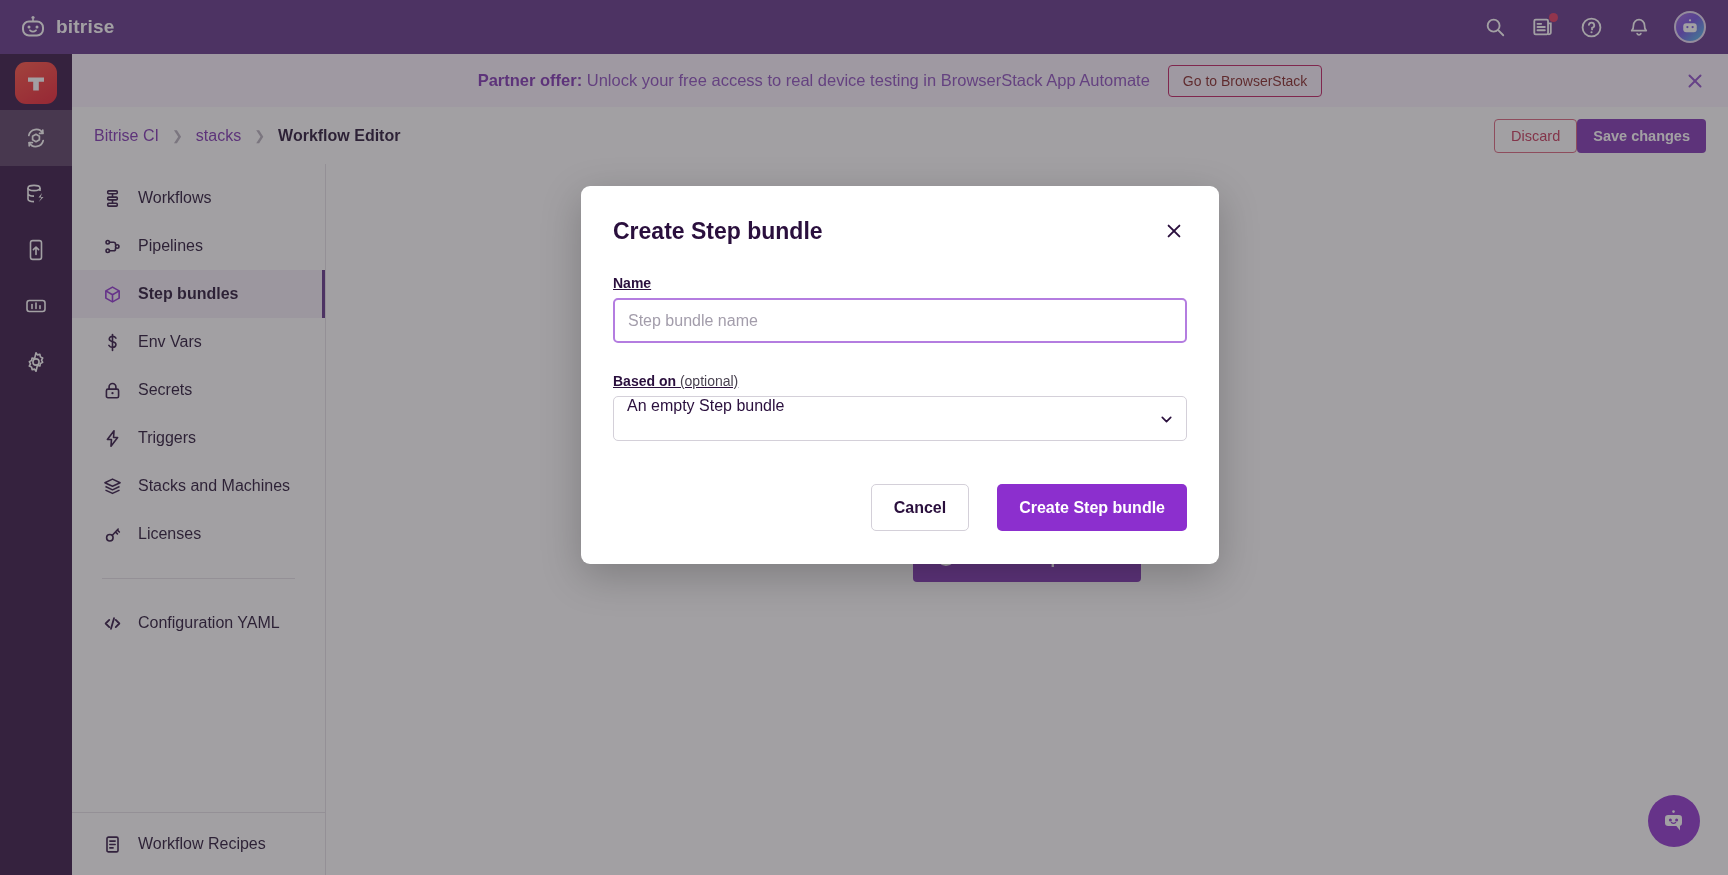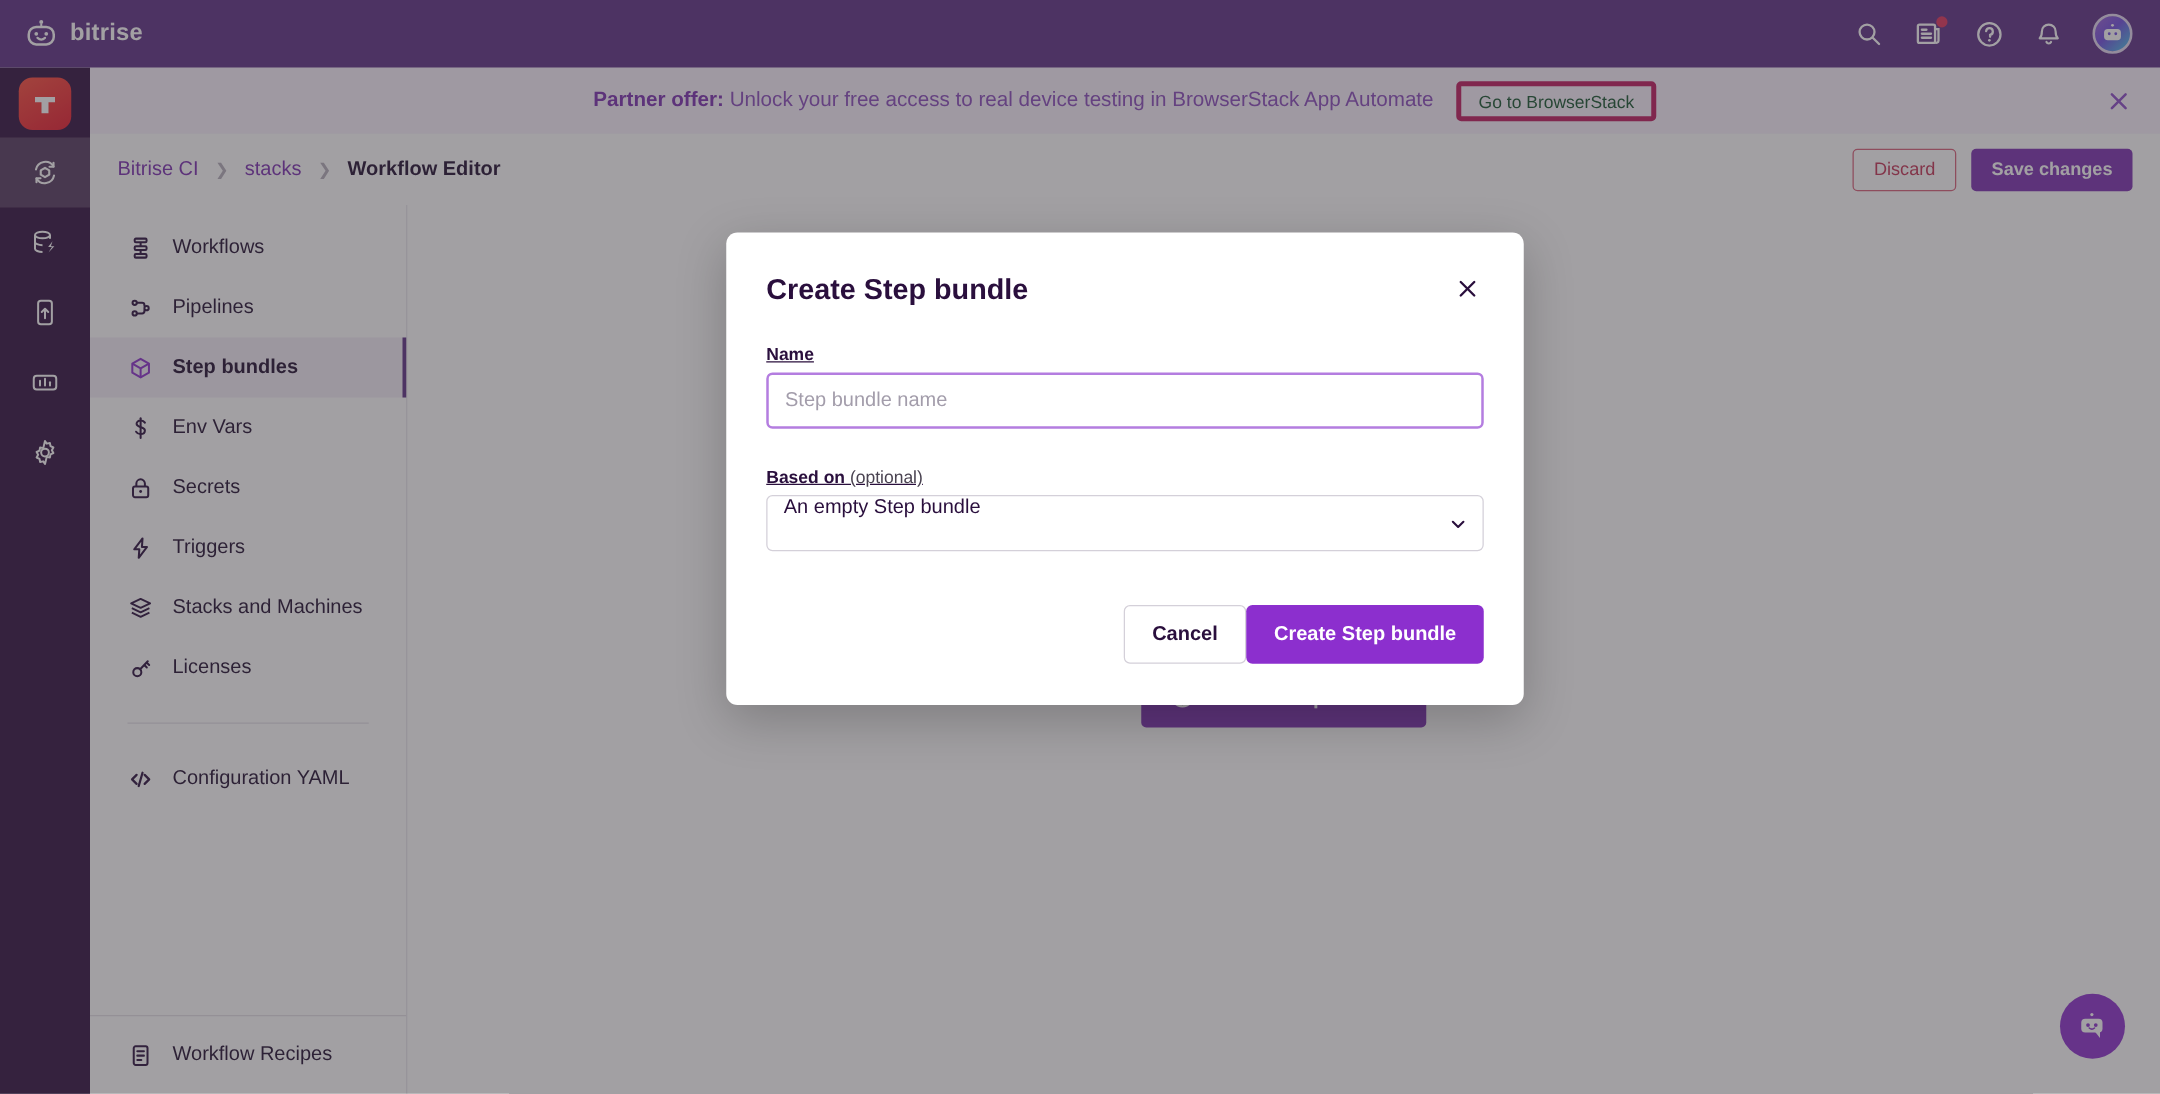--- a/index.html
+++ b/index.html
@@ -55,42 +55,42 @@
   .banner {
     position: absolute; top: 54px; left: 72px; width: 1656px; height: 53px;
     background: #f9f2fd;
     display: flex; align-items: center; justify-content: center;
     z-index: 30;
   }
   .banner-text { font-size: 16.5px; color: #8a4bbd; }
   .banner-text b { color: #7b2fb0; font-weight: bold; }
   .banner-btn {
     margin-left: 18px; height: 32px; padding: 0 14px;
-    border: 4px solid #be185d; border-radius: 4px;
-    background: transparent; color: #14532d; font-size: 14px;
+    border: 1px solid #be185d; border-radius: 4px;
+    background: transparent; color: #7f1d1d; font-size: 14px;
     font-family: "Liberation Sans", sans-serif;
     display: flex; align-items: center; cursor: pointer;
   }
   .banner-close {
     position: absolute; right: 22px; top: 50%; transform: translateY(-50%);
     width: 22px; height: 22px; cursor: pointer;
     display: flex; align-items: center; justify-content: center;
   }
 
   
   .page { position: absolute; top: 107px; left: 72px; width: 1656px; height: 768px; background: #fff; }
 
   .crumbbar {
     position: absolute; top: 0; left: 0; width: 1656px; height: 57px;
     display: flex; align-items: center; padding: 0 22px;
   }
   .crumb { font-size: 16px; color: #7b2fb0; cursor: pointer; }
   .crumb.current { color: #1f0d2e; font-weight: bold; cursor: default; }
   .crumb-sep { margin: 0 13px; color: #b5aebb; font-size: 13px; }
-  .crumbbar-actions { margin-left: auto; display: flex; align-items: flex-end; gap: 12px; }
+  .crumbbar-actions { margin-left: auto; display: flex; align-items: flex-end; }
   .btn-discard {
     height: 34px; padding: 0 16px; border: 1px solid #d9607a; border-radius: 4px;
     background: #fff; color: #c43355; font-size: 14.5px; cursor: pointer;
     font-family: "Liberation Sans", sans-serif;
   }
   .btn-save {
     height: 34px; padding: 0 16px; border: none; border-radius: 4px;
     background: #7b2fb0; color: #fff; font-size: 14.5px; font-weight: bold; cursor: pointer;
     font-family: "Liberation Sans", sans-serif;
   }
@@ -167,21 +167,21 @@
   }
   .txt-input::placeholder { color: #a39dab; }
   .sel-wrap { position: relative; width: 100%; }
   .sel-input {
     width: 100%; height: 45px; border: 1px solid #d4d0d9; border-radius: 5px;
     padding: 0 36px 0 13px; font-size: 16px; color: #2a0f3d;
     display: flex; align-items: flex-start; cursor: pointer; background: #fff;
   }
   .sel-chev { position: absolute; right: 13px; top: 16px; pointer-events: none; }
   .modal-actions {
-    display: flex; justify-content: flex-end; gap: 0; margin-top: 43px;
+    display: flex; justify-content: flex-end; gap: 28px; margin-top: 43px;
   }
   .btn-cancel {
     height: 47px; padding: 0 22px; border: 1px solid #d4d0d9; border-radius: 5px;
     background: #fff; color: #2a0f3d; font-size: 16px; font-weight: bold; cursor: pointer;
     font-family: "Liberation Sans", sans-serif;
   }
   .btn-create {
     height: 47px; padding: 0 22px; border: none; border-radius: 5px;
     background: #8c2fce; color: #fff; font-size: 16px; font-weight: bold; cursor: pointer;
     font-family: "Liberation Sans", sans-serif;

